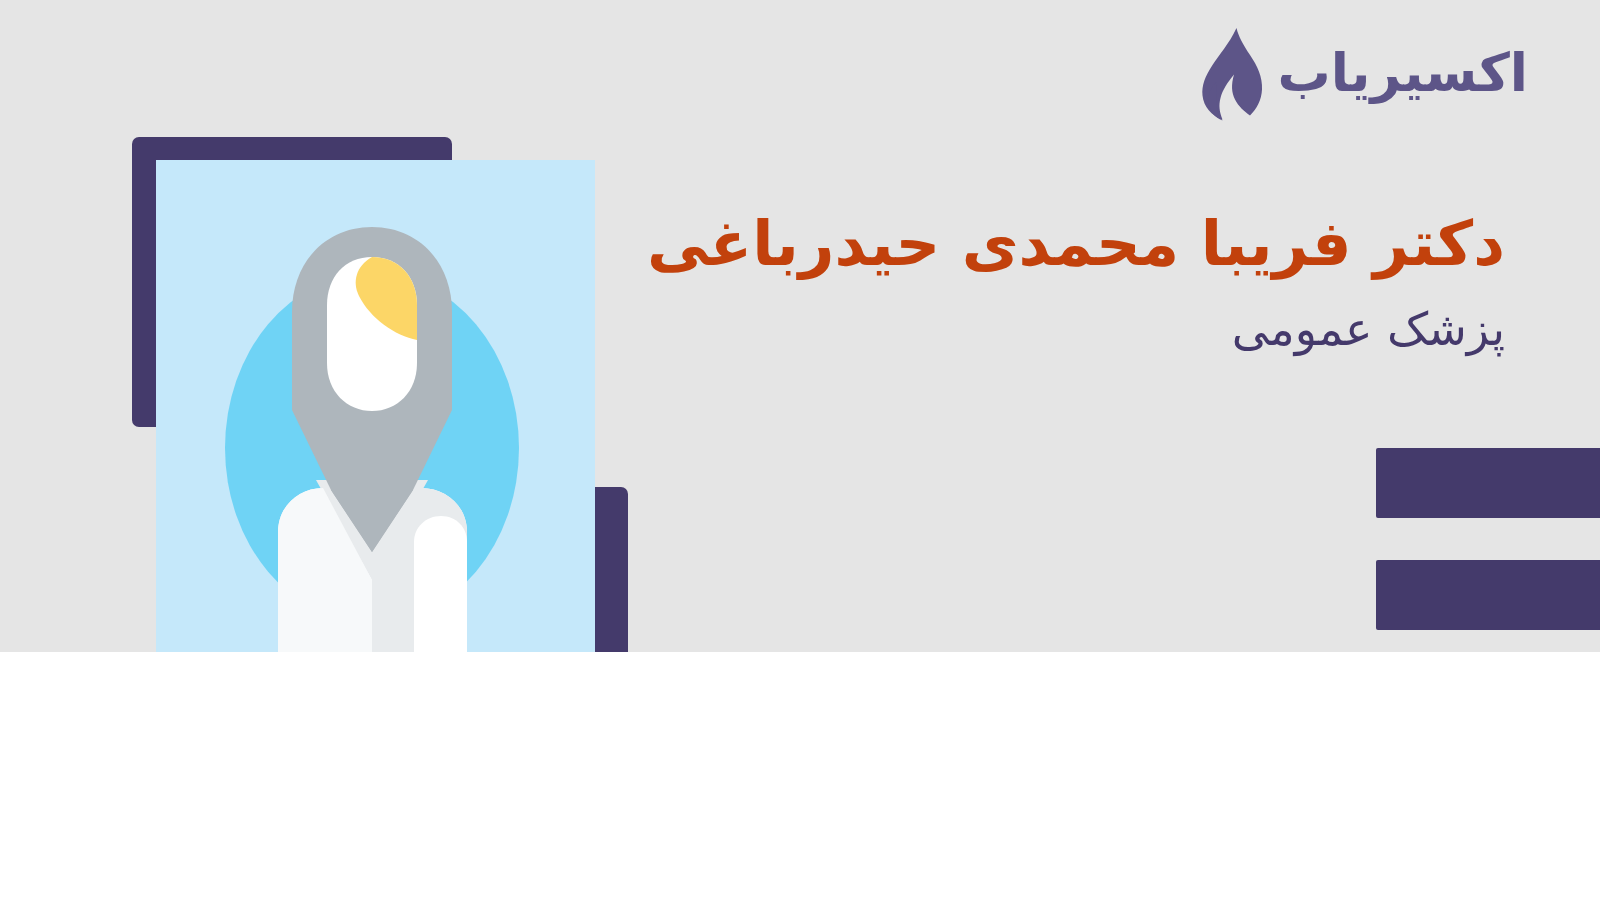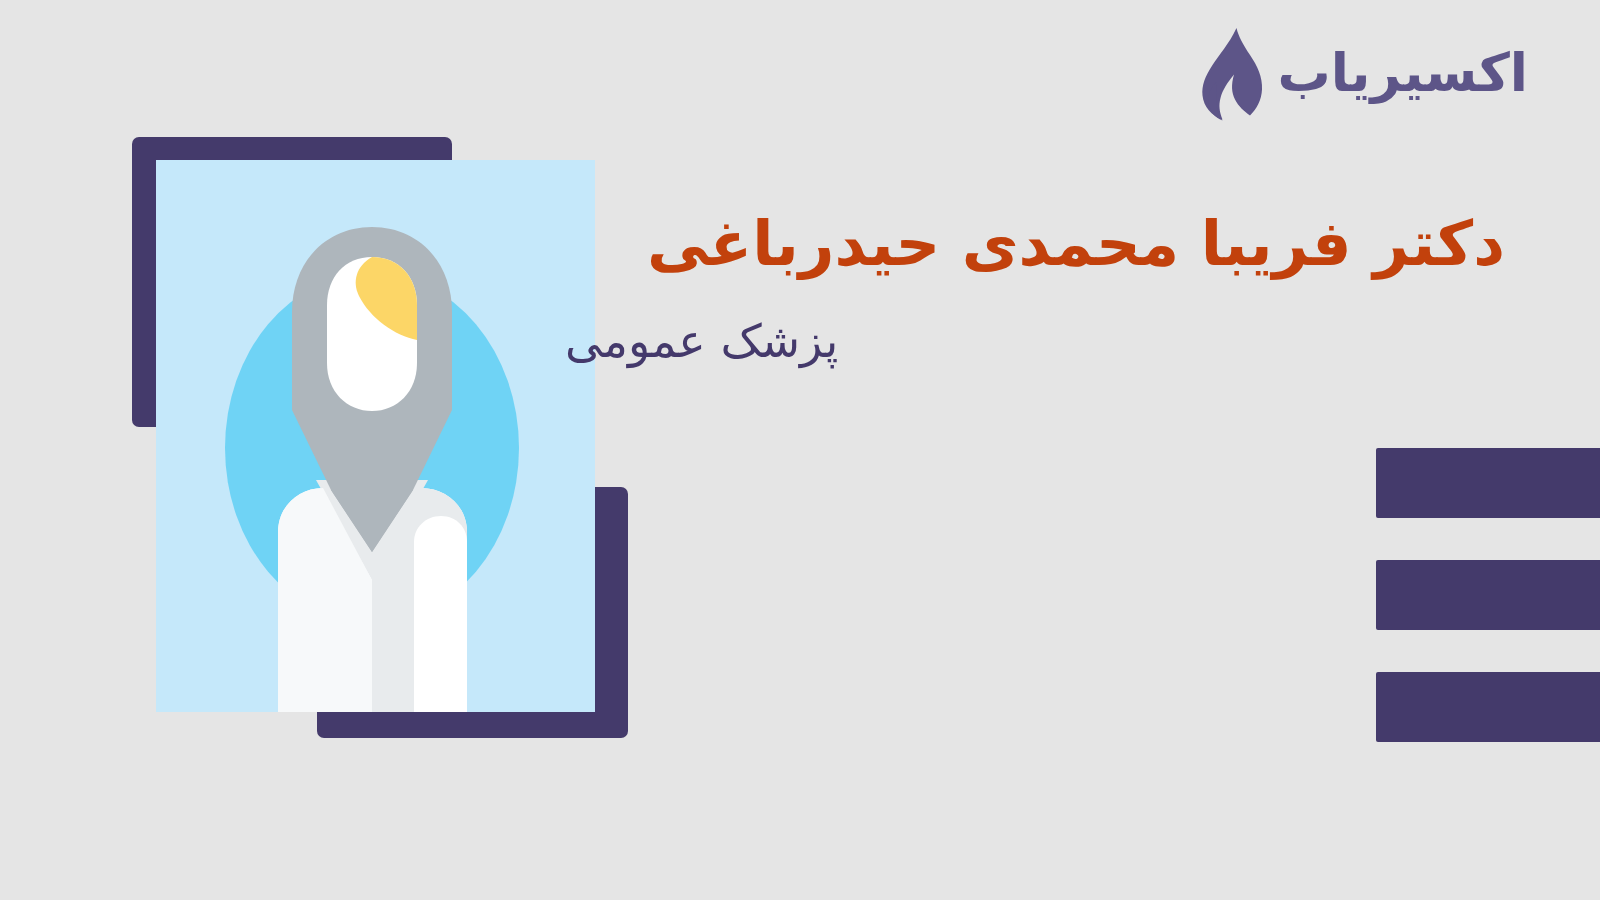--- a/index.html
+++ b/index.html
@@ -4,21 +4,21 @@
 <title>doctor-profile-banner</title>
 <style>
   html, body {
     margin: 0;
     padding: 0;
     background: #ffffff;
   }
   .stage {
     position: relative;
     width: 1600px;
-    height: 900px;
+    height: 652px;
     background: #e5e5e5;
     overflow: hidden;
     font-family: "DejaVu Sans", "Liberation Sans", sans-serif;
   }
 
   
   .brand {
     position: absolute;
     top: 22px;
     right: 72px;
@@ -109,21 +109,22 @@
     margin: 0;
     text-align: right;
     white-space: nowrap;
   }
   .doctor-specialty {
     font-family: "DejaVu Sans", "Liberation Sans", sans-serif;
     font-size: 46px;
     font-weight: 400;
     color: #44396b;
     line-height: 1.3;
-    margin: 30px 0 0 0;
+    margin: 18px 0 0 0;
+    text-align: right;
     white-space: nowrap;
   }
 
   
   .bar-stack {
     position: absolute;
     left: 1368px;
     top: 448px;
     width: 240px;
   }

